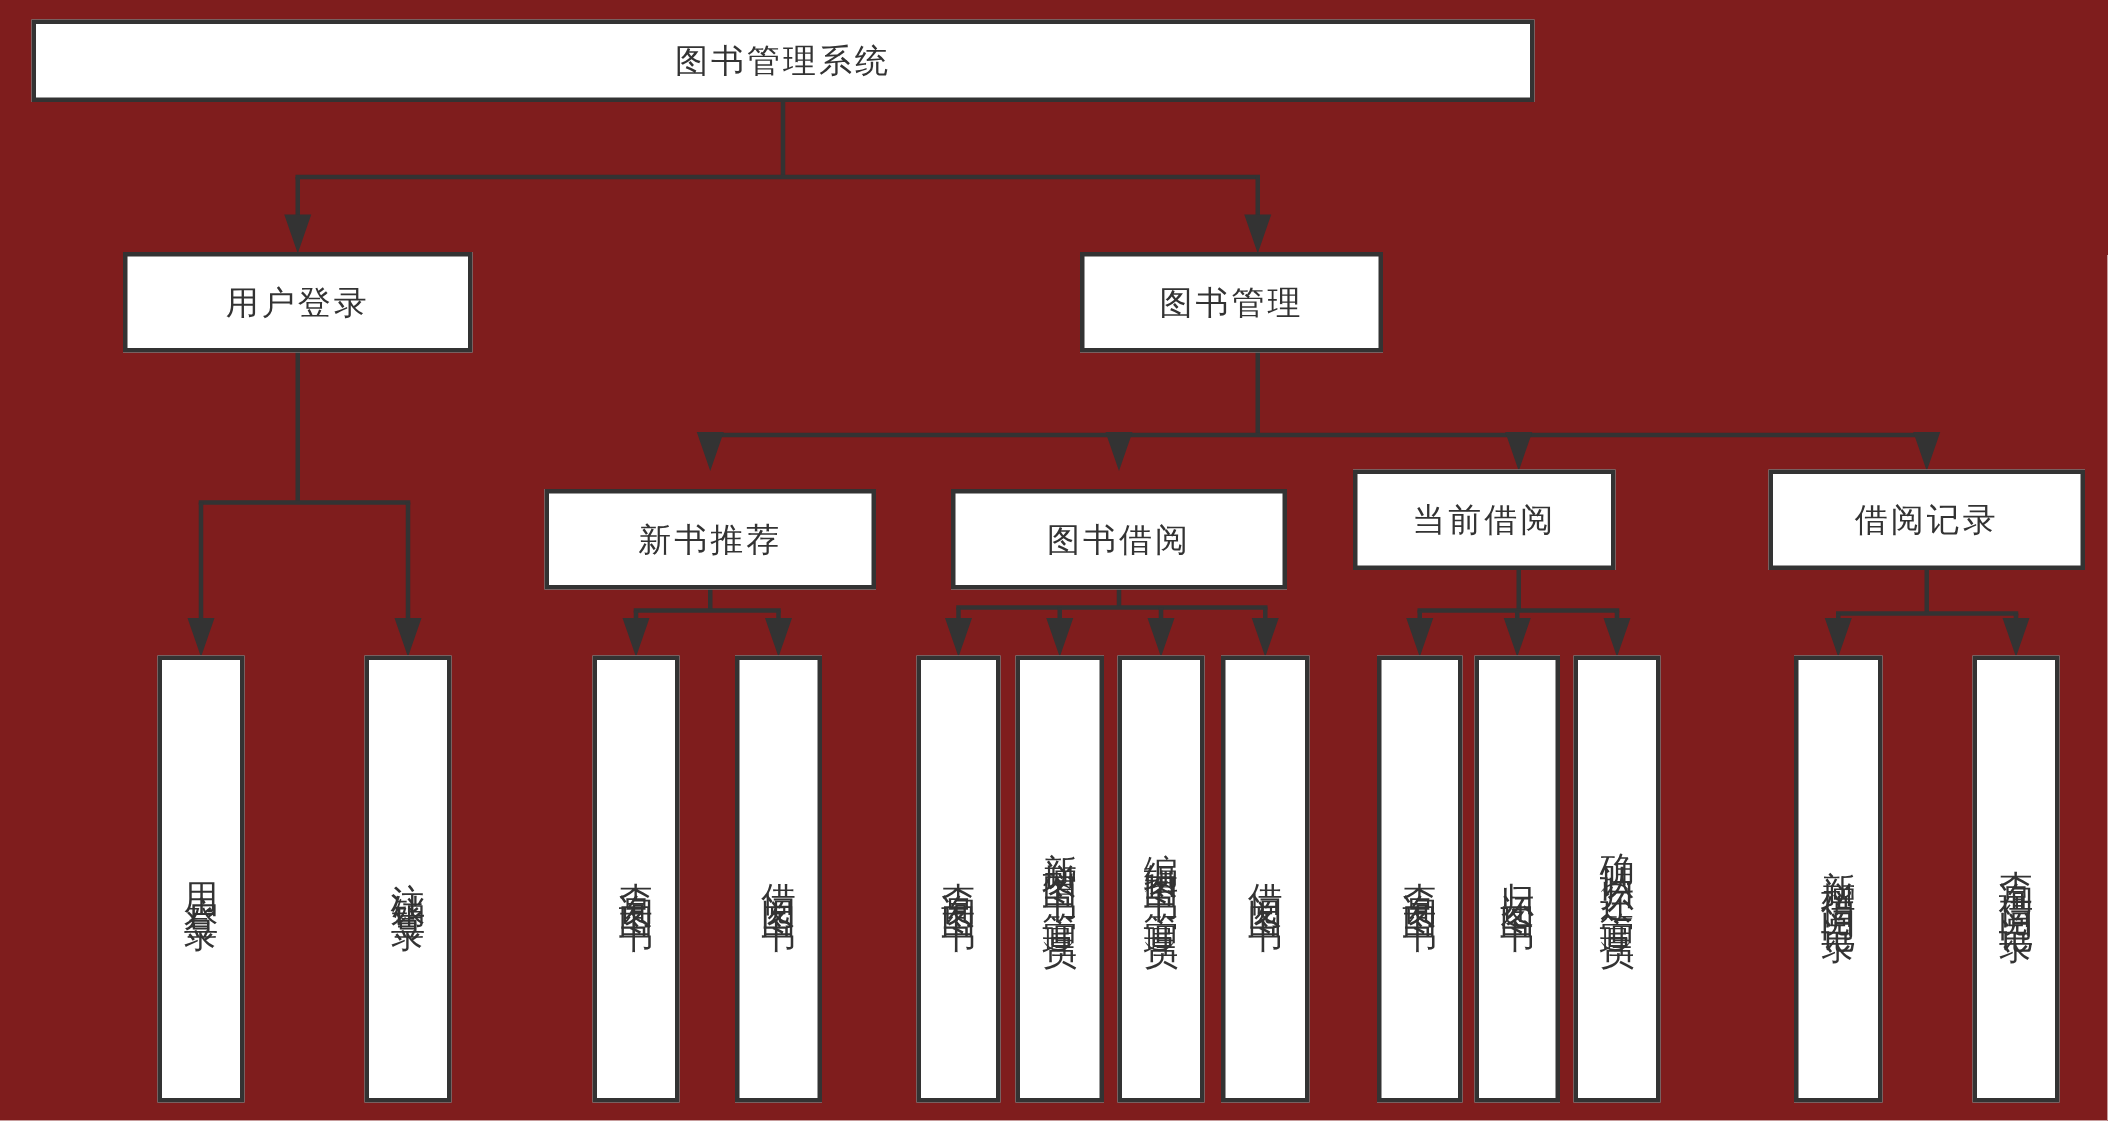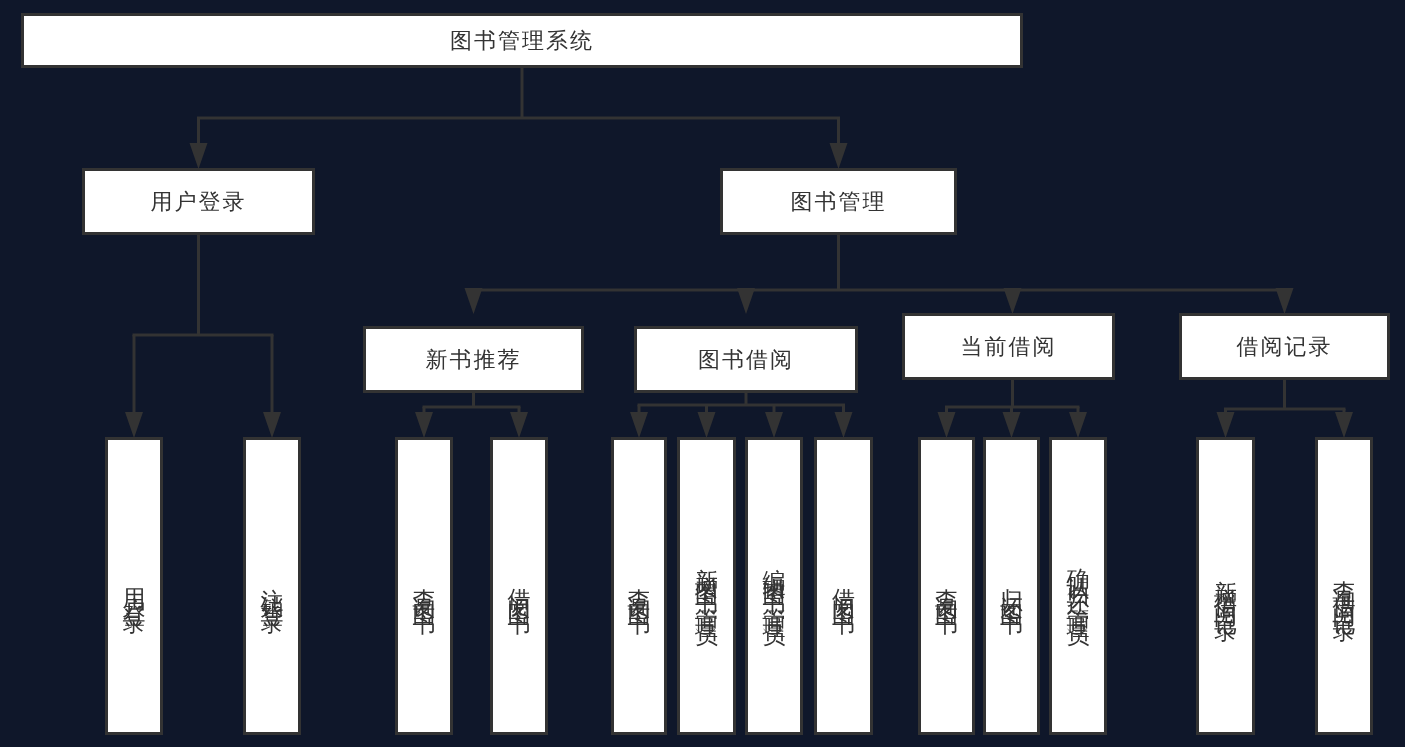--- a/index.html
+++ b/index.html
@@ -1,19 +1,19 @@
 <!DOCTYPE html>
 <html><head>
 <meta charset="utf-8">
 <style>
   html,body{margin:0;padding:0;background:#ffffff;}
   .stage{
     position:relative;
     width:1405px;height:747px;
-    background:#0f172a;
+    background:#7f1d1d;
     font-family:"Liberation Sans","DejaVu Sans",sans-serif;
     overflow:hidden;
   }
   svg.connectors{
     position:absolute;left:0;top:0;z-index:0;
   }
   .node{
     position:absolute;
     box-sizing:border-box;
     background:#ffffff;
@@ -117,30 +117,30 @@
         <polygon points="1335,412 1353,412 1344,438" fill="#333333"></polygon>
       </g>
     </svg>
   <div id="nodes">
       <div class="node horizontal" style="left: 21px; top: 13px; width: 1002px; height: 55px; border: 3px solid rgb(51, 51, 51); color: rgb(51, 51, 51);">
         <span class="label">图书管理系统</span>
       </div>
       <div class="node horizontal" style="left: 82px; top: 168px; width: 233px; height: 67px; border: 3px solid rgb(51, 51, 51); color: rgb(51, 51, 51);">
         <span class="label">用户登录</span>
       </div>
-      <div class="node horizontal" style="left: 720px; top: 168px; width: 237px; height: 67px; border: 3px solid rgb(51, 51, 51); color: rgb(51, 51, 51);">
+      <div class="node horizontal" style="left: 720px; top: 168px; width: 202px; height: 67px; border: 3px solid rgb(51, 51, 51); color: rgb(51, 51, 51);">
         <span class="label">图书管理</span>
       </div>
       <div class="node horizontal" style="left: 363px; top: 326px; width: 221px; height: 67px; border: 3px solid rgb(51, 51, 51); color: rgb(51, 51, 51);">
         <span class="label">新书推荐</span>
       </div>
       <div class="node horizontal" style="left: 634px; top: 326px; width: 224px; height: 67px; border: 3px solid rgb(51, 51, 51); color: rgb(51, 51, 51);">
         <span class="label">图书借阅</span>
       </div>
-      <div class="node horizontal" style="left: 902px; top: 313px; width: 213px; height: 67px; border: 3px solid rgb(51, 51, 51); color: rgb(51, 51, 51);">
+      <div class="node horizontal" style="left: 902px; top: 313px; width: 175px; height: 67px; border: 3px solid rgb(51, 51, 51); color: rgb(51, 51, 51);">
         <span class="label">当前借阅</span>
       </div>
       <div class="node horizontal" style="left: 1179px; top: 313px; width: 211px; height: 67px; border: 3px solid rgb(51, 51, 51); color: rgb(51, 51, 51);">
         <span class="label">借阅记录</span>
       </div>
       <div class="node vertical" style="left: 105px; top: 437px; width: 58px; height: 298px; border: 3px solid rgb(51, 51, 51); color: rgb(51, 51, 51);">
         <span class="label">用户登录</span>
       </div>
       <div class="node vertical" style="left: 243px; top: 437px; width: 58px; height: 298px; border: 3px solid rgb(51, 51, 51); color: rgb(51, 51, 51);">
         <span class="label">注销登录</span>

